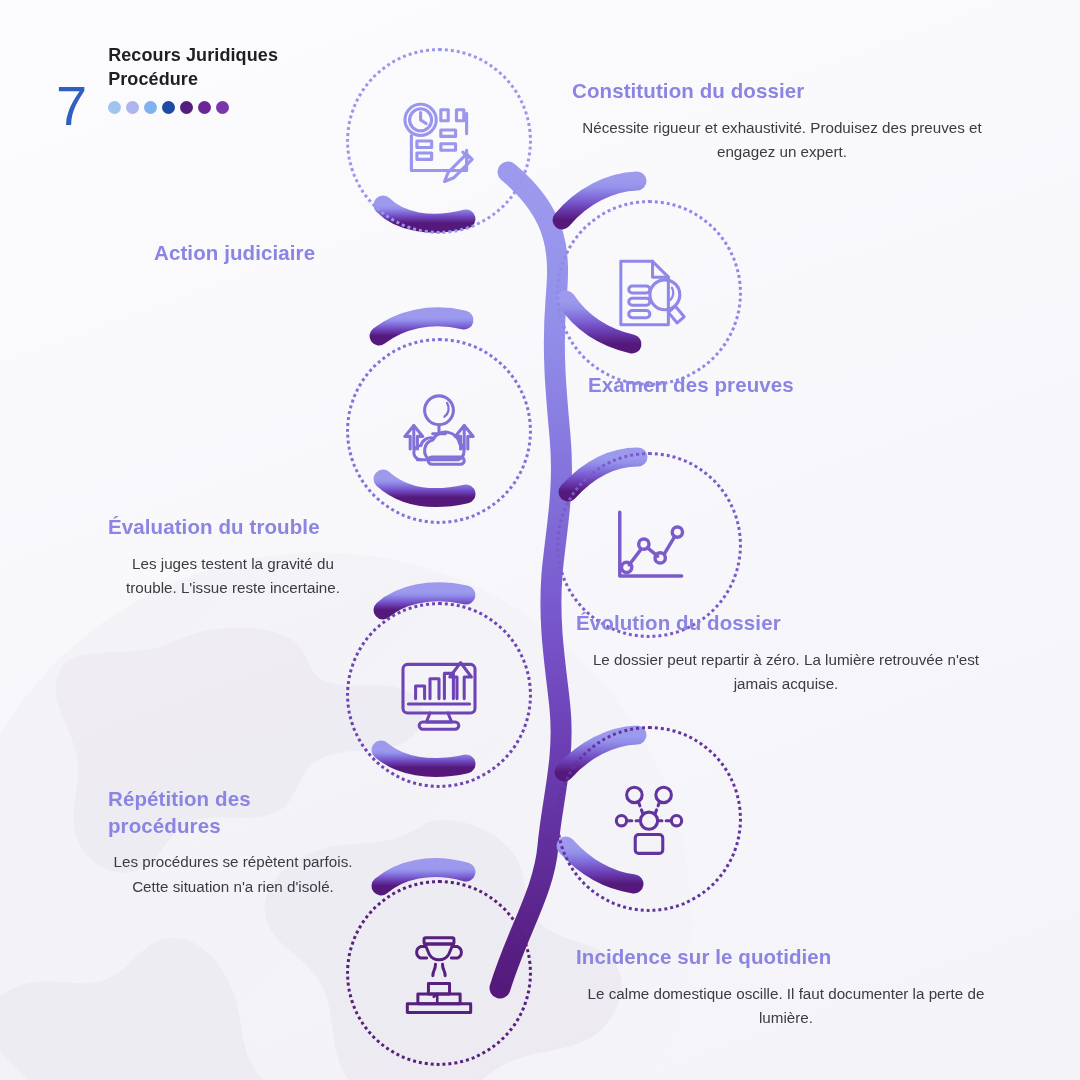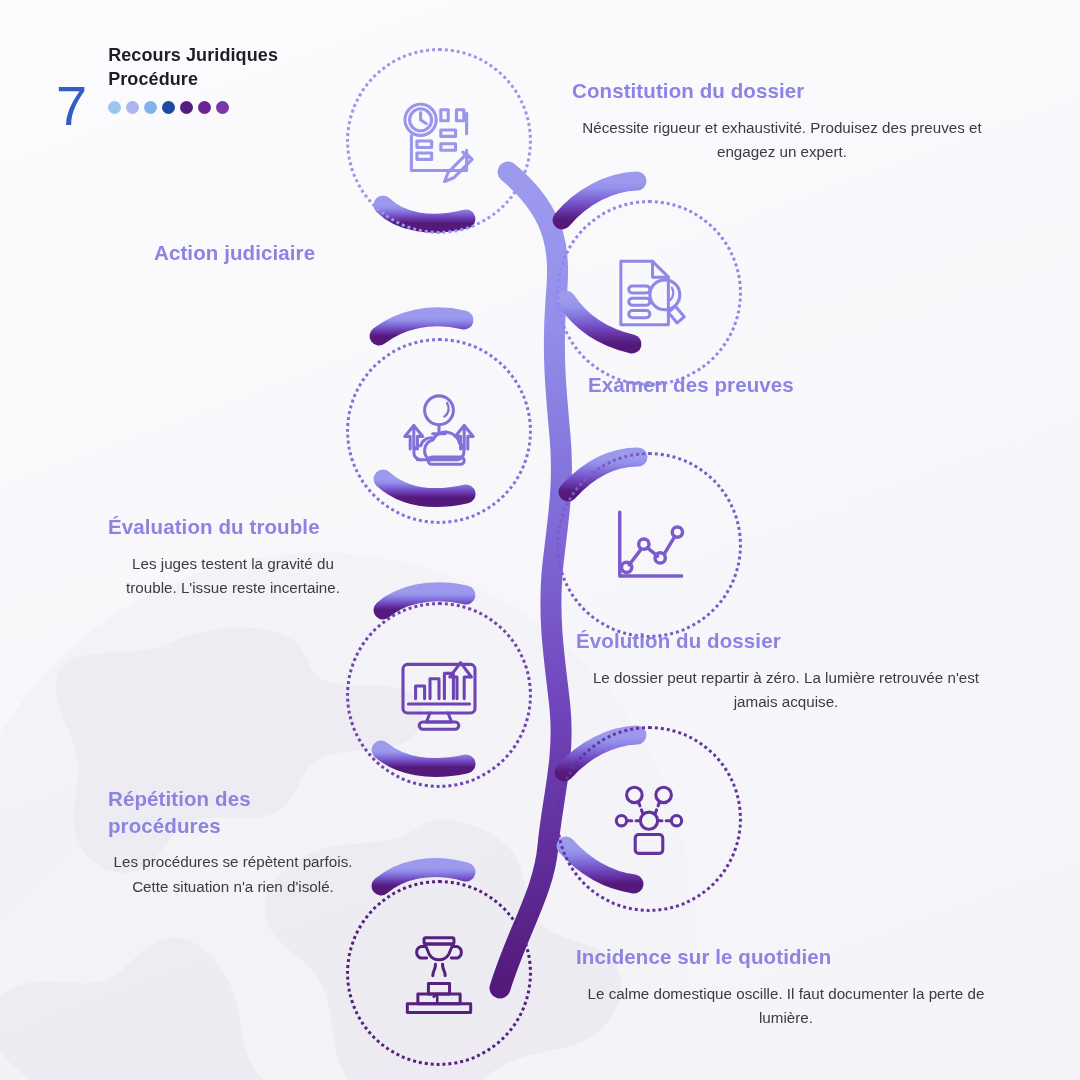--- a/index.html
+++ b/index.html
@@ -289,21 +289,21 @@
 
   <div class="block right" style="left:588px; top:372px;">
     <div class="b-title">Examen des preuves</div>
   </div>
 
   <div class="block left" style="left:108px; top:514px;">
     <div class="b-title">Évaluation du trouble</div>
     <div class="b-body">Les juges testent la gravité du trouble. L'issue reste incertaine.</div>
   </div>
 
-  <div class="block right" style="left:576px; top:628px;">
+  <div class="block right" style="left:576px; top:610px;">
     <div class="b-title">Évolution du dossier</div>
     <div class="b-body">Le dossier peut repartir à zéro. La lumière retrouvée n'est jamais acquise.</div>
   </div>
 
   <div class="block left" style="left:108px; top:786px;">
     <div class="b-title">Répétition des procédures</div>
     <div class="b-body">Les procédures se répètent parfois. Cette situation n'a rien d'isolé.</div>
   </div>
 
   <div class="block right" style="left:576px; top:944px;">

